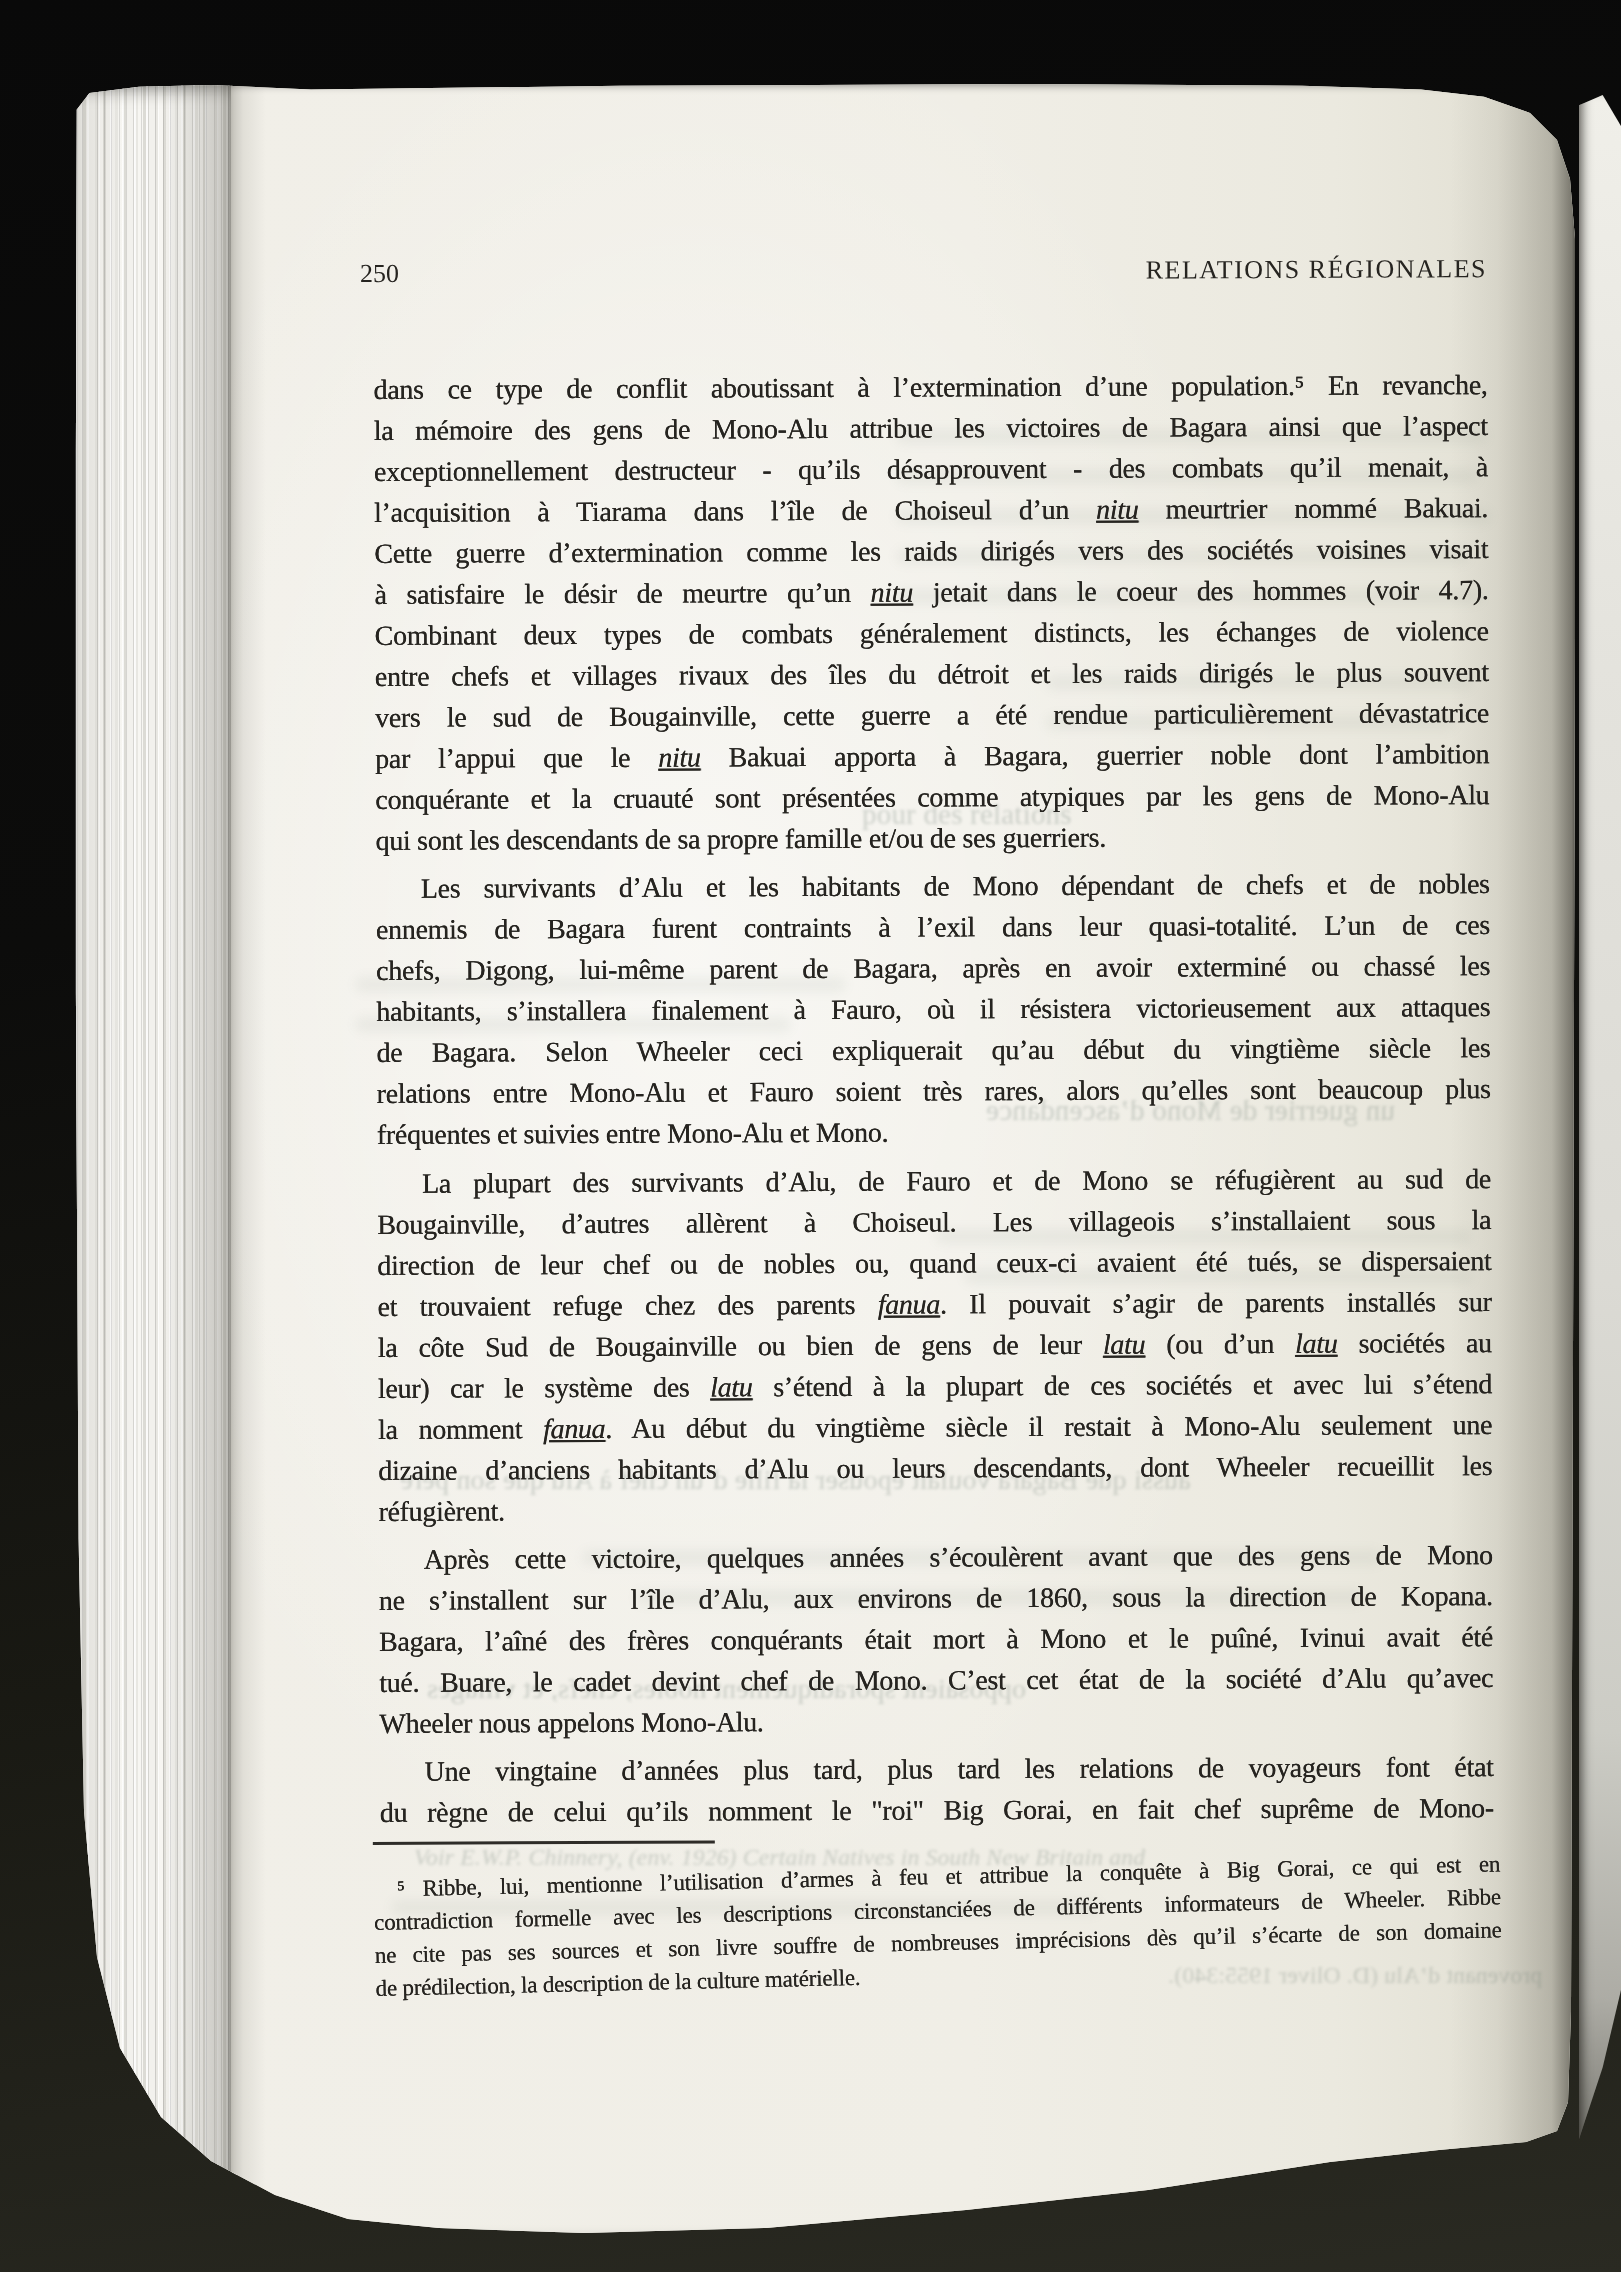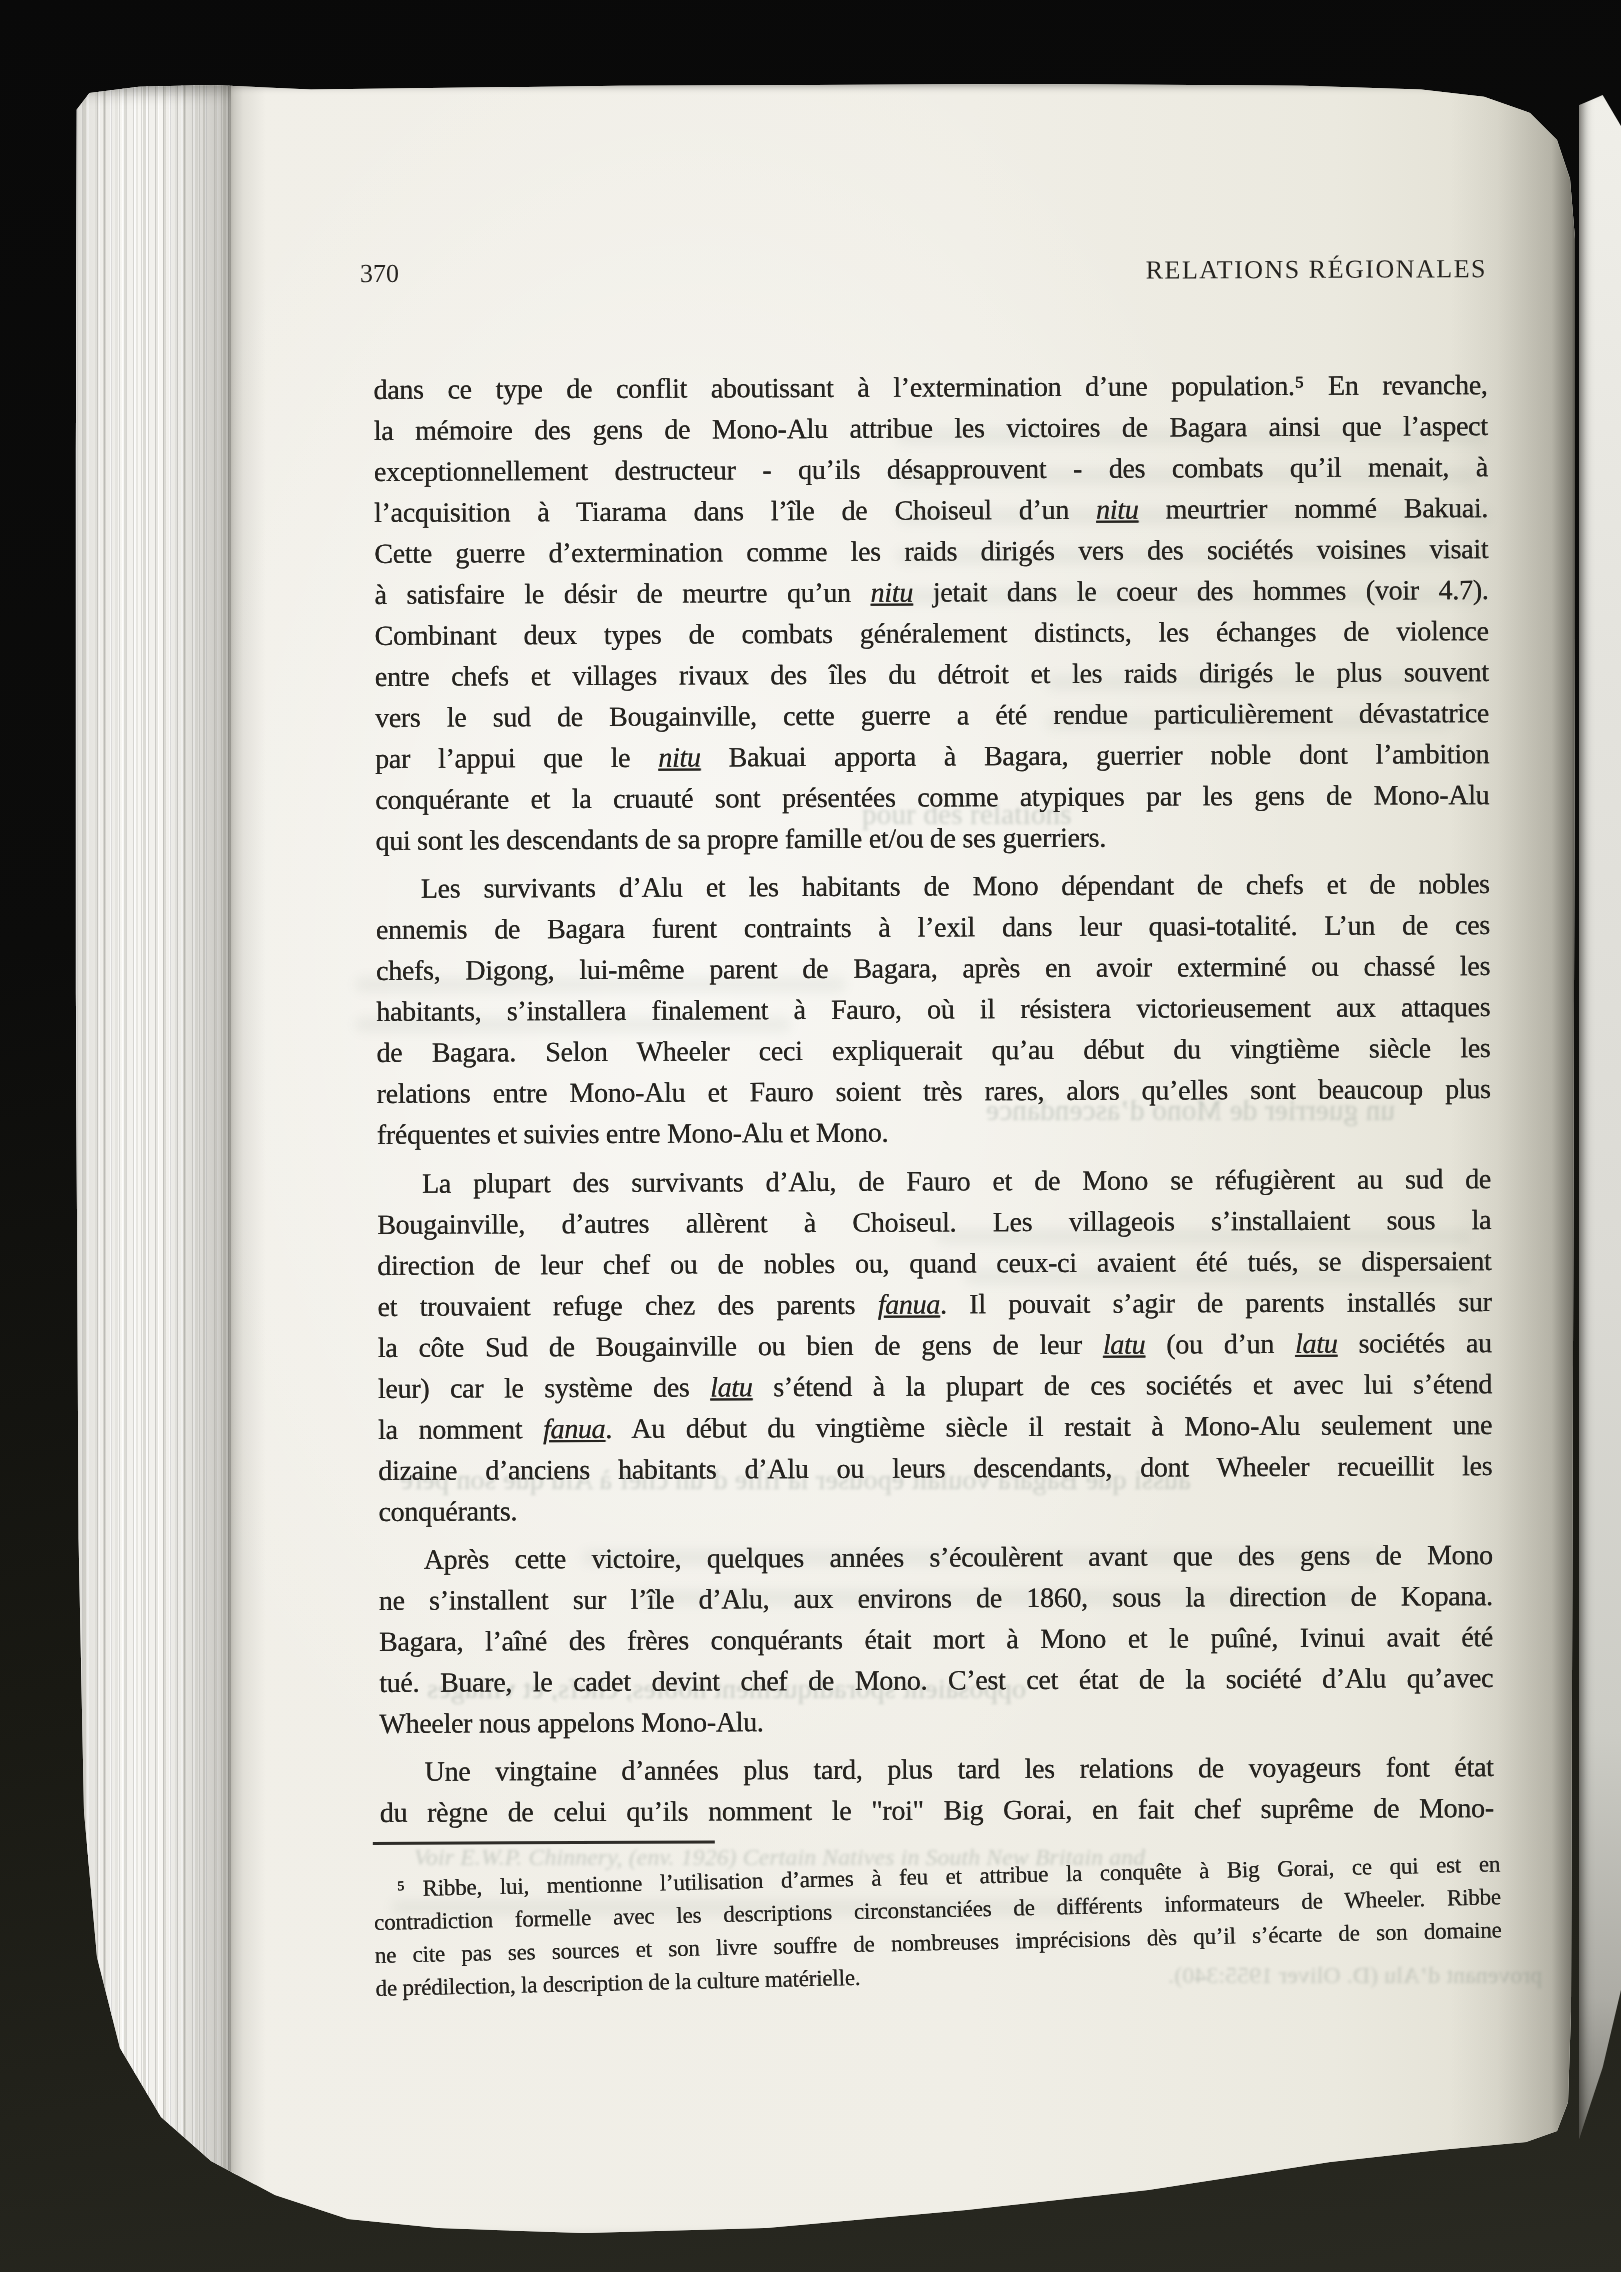--- a/index.html
+++ b/index.html
@@ -125,21 +125,21 @@
 <span class="ghost" style="left: 862px; top: 798px; font-size: 29px;">pour des relations</span>
     <span class="ghost mir" style="left: 986px; top: 1094px; font-size: 29px;">un guerrier de Mono d’ascendance</span>
     <span class="ghost mir" style="left: 400px; top: 1464px; font-size: 28px;">aussi que Bagara voulait épouser la fille d’un chef à Alu que son père</span>
     <span class="ghost mir" style="left: 427px; top: 1673px; font-size: 28px;">opposaient sporadiquement nobles, chefs, et villages</span>
     <span class="ghost ital" style="left: 414px; top: 1844px; font-size: 23.6px;">Voir E.W.P. Chinnery, (env. 1926) Certain Natives in South New Britain and</span>
     <span class="ghost mir" style="left: 1168px; top: 1962px; font-size: 23.6px;">provenant d’Alu (D. Oliver 1955:340).</span>
   </div>
 
 <div class="content">
   <div class="running-head">
-    <span class="pagenum">370</span>
+    <span class="pagenum">250</span>
     <span class="head-title">RELATIONS RÉGIONALES</span>
   </div>
   <div class="body-text" id="bodyText">
       <div class="para">
         <div class="line"><span>dans ce type de conflit aboutissant à l’extermination d’une population.⁵ En revanche,</span></div>
         <div class="line"><span>la mémoire des gens de Mono-Alu attribue les victoires de Bagara ainsi que l’aspect</span></div>
         <div class="line"><span>exceptionnellement destructeur - qu’ils désapprouvent - des combats qu’il menait, à</span></div>
         <div class="line"><span>l’acquisition à Tiarama dans l’île de Choiseul d’un </span><span class="it">nitu</span><span> meurtrier nommé Bakuai.</span></div>
         <div class="line"><span>Cette guerre d’extermination comme les raids dirigés vers des sociétés voisines visait</span></div>
         <div class="line"><span>à satisfaire le désir de meurtre qu’un </span><span class="it">nitu</span><span> jetait dans le coeur des hommes (voir 4.7).</span></div>
@@ -161,21 +161,21 @@
       </div>
       <div class="para">
         <div class="line indent"><span>La plupart des survivants d’Alu, de Fauro et de Mono se réfugièrent au sud de</span></div>
         <div class="line"><span>Bougainville, d’autres allèrent à Choiseul. Les villageois s’installaient sous la</span></div>
         <div class="line"><span>direction de leur chef ou de nobles ou, quand ceux-ci avaient été tués, se dispersaient</span></div>
         <div class="line"><span>et trouvaient refuge chez des parents </span><span class="it">fanua</span><span>. Il pouvait s’agir de parents installés sur</span></div>
         <div class="line"><span>la côte Sud de Bougainville ou bien de gens de leur </span><span class="it">latu</span><span> (ou d’un </span><span class="it">latu</span><span> sociétés au</span></div>
         <div class="line"><span>leur) car le système des </span><span class="it">latu</span><span> s’étend à la plupart de ces sociétés et avec lui s’étend</span></div>
         <div class="line"><span>la nomment </span><span class="it">fanua</span><span>. Au début du vingtième siècle il restait à Mono-Alu seulement une</span></div>
         <div class="line"><span>dizaine d’anciens habitants d’Alu ou leurs descendants, dont Wheeler recueillit les</span></div>
-        <div class="line lastline"><span>conquérants.</span></div>
+        <div class="line lastline"><span>réfugièrent.</span></div>
       </div>
       <div class="para">
         <div class="line indent"><span>Après cette victoire, quelques années s’écoulèrent avant que des gens de Mono</span></div>
         <div class="line"><span>ne s’installent sur l’île d’Alu, aux environs de 1860, sous la direction de Kopana.</span></div>
         <div class="line"><span>Bagara, l’aîné des frères conquérants était mort à Mono et le puîné, Ivinui avait été</span></div>
         <div class="line"><span>tué. Buare, le cadet devint chef de Mono. C’est cet état de la société d’Alu qu’avec</span></div>
         <div class="line lastline"><span>Wheeler nous appelons Mono-Alu.</span></div>
       </div>
       <div class="para">
         <div class="line indent"><span>Une vingtaine d’années plus tard, plus tard les relations de voyageurs font état</span></div>

